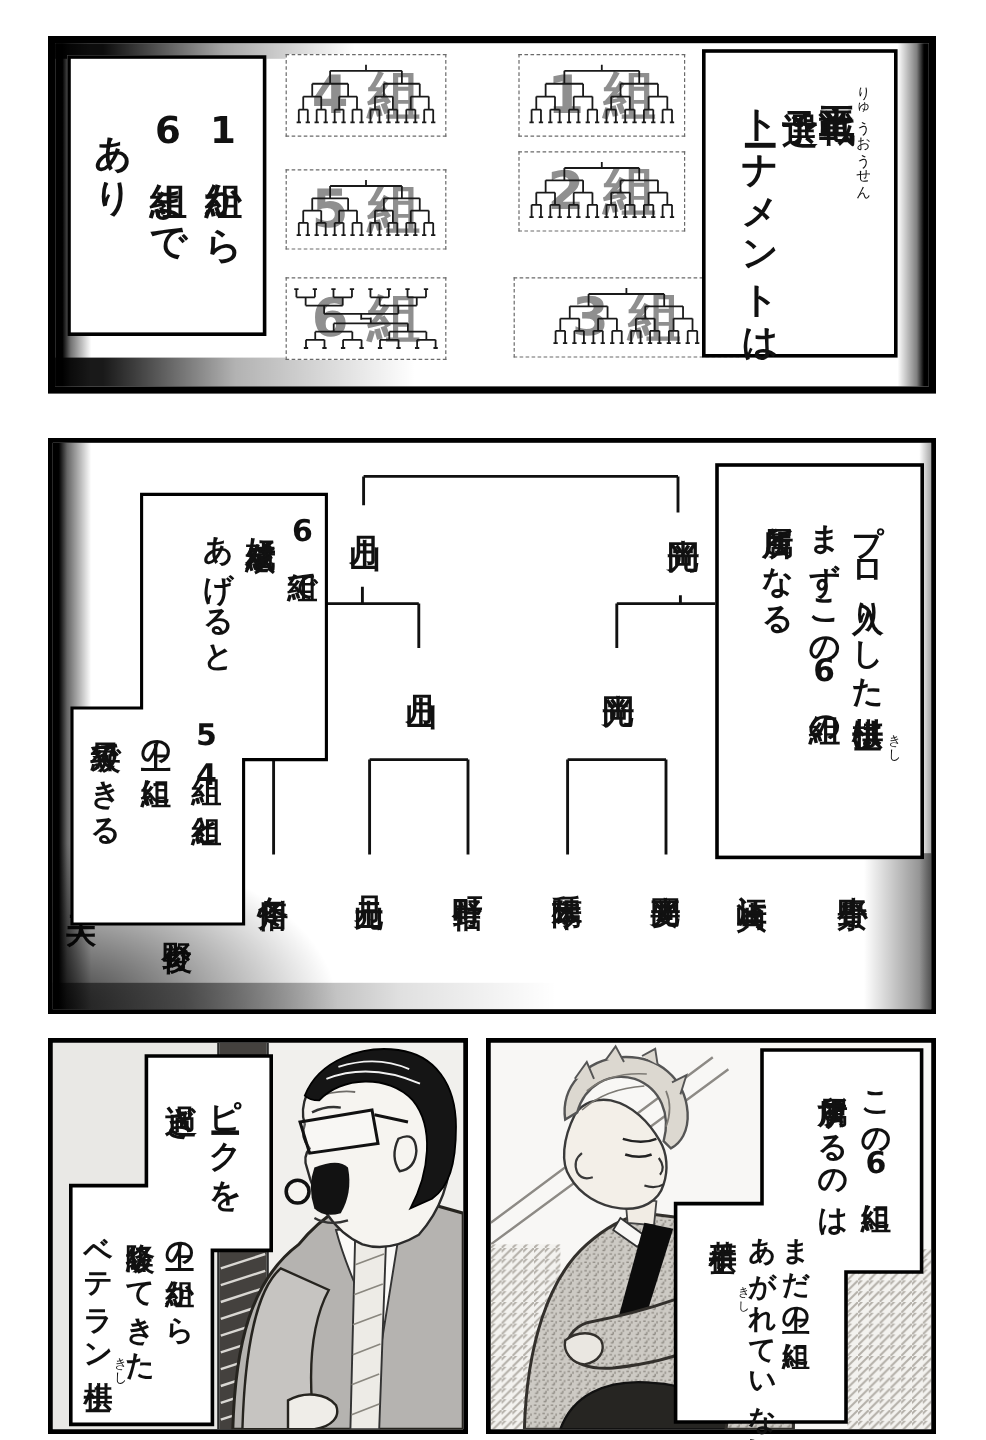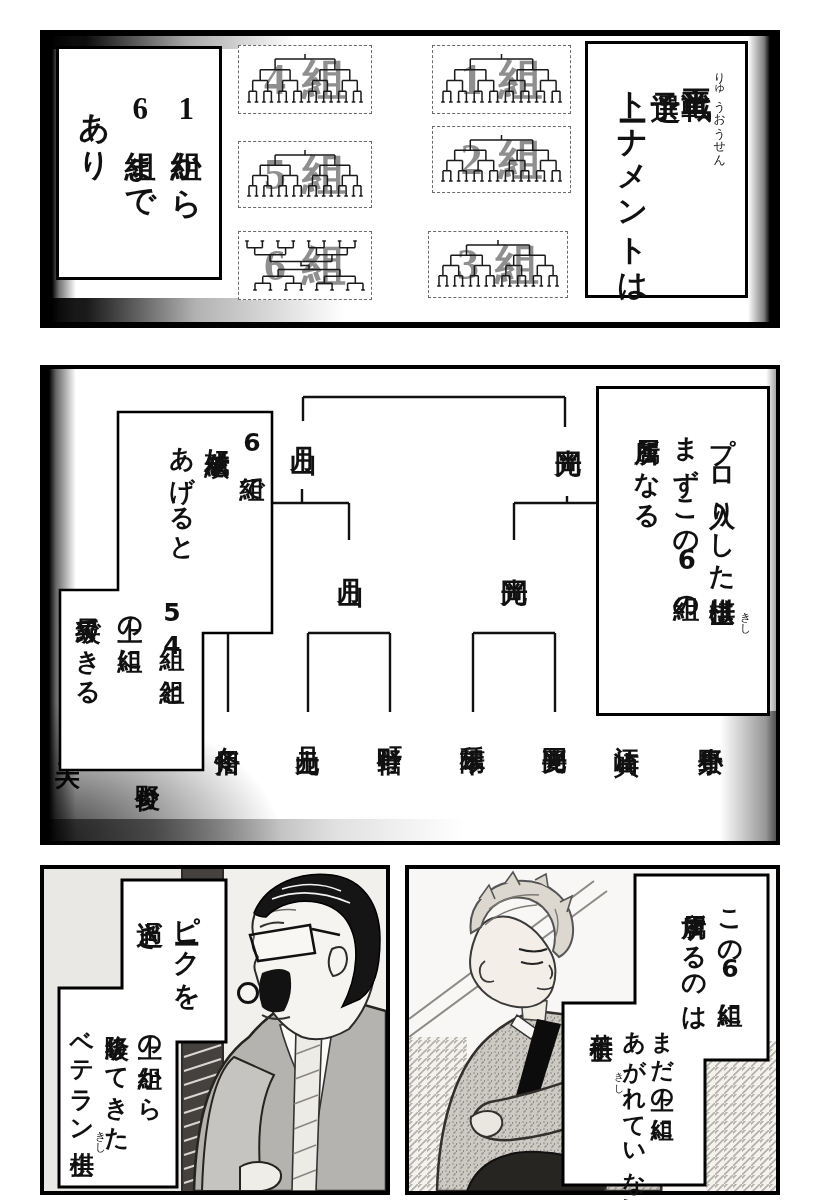--- a/index.html
+++ b/index.html
@@ -16,21 +16,21 @@
   .gbox svg{position:absolute;inset:0;width:100%;height:100%;}
   .cap{position:absolute;background:#fff;border:3px solid #000;box-sizing:content-box;}
   .grad{position:absolute;pointer-events:none;}
   svg{display:block;}
 </style>
 </head>
 <body>
 
 <div class="page">
 
-  <div class="panel" style="left:40px;top:30px;width:728px;height:286px;border-width:6px;font-family:Liberation Serif, serif;">
+  <div class="panel" style="left:40px;top:30px;width:728px;height:286px;border-width:6px;">
 
     <div class="grad" style="left:0;top:0;bottom:0;width:30px;background:linear-gradient(90deg,#000 0px,#000 6px,rgba(0,0,0,.55) 13px,rgba(0,0,0,0) 30px);"></div>
     <div class="grad" style="left:0;top:0;right:0;height:13px;background:linear-gradient(90deg,rgba(0,0,0,.95) 40px,rgba(0,0,0,.35) 140px,rgba(0,0,0,0) 250px);"></div>
     <div class="grad" style="right:0;top:0;bottom:0;width:26px;background:linear-gradient(270deg,#000 0 4px,rgba(0,0,0,.5) 10px,rgba(0,0,0,0) 26px);"></div>
     <div class="grad" style="left:0;bottom:0;right:0;height:24px;background:linear-gradient(90deg,rgba(0,0,0,.9) 0 40px,rgba(0,0,0,.3) 150px,rgba(0,0,0,0) 300px);"></div>
 
     <div class="gbox" style="left:192px;top:9px;width:132px;height:67px;">
       <div class="lbl">4組</div>
       <svg class="tree" viewBox="0 0 132 67">
           <path d="M8.2,56h3.6M10.0,56v-10.8M15.7,56h3.6M17.5,56v-10.8M23.1,56h3.6M24.9,56v-10.8M30.6,56h3.6M32.4,56v-10.8M38.1,56h3.6M39.9,56v-10.8M45.5,56h3.6M47.3,56v-10.8M53.0,56h3.6M54.8,56v-10.8M60.5,56h3.6M62.3,56v-10.8M67.9,56h3.6M69.7,56v-10.8M75.4,56h3.6M77.2,56v-10.8M82.9,56h3.6M84.7,56v-10.8M90.3,56h3.6M92.1,56v-10.8M97.8,56h3.6M99.6,56v-10.8M105.3,56h3.6M107.1,56v-10.8M112.7,56h3.6M114.5,56v-10.8M120.2,56h3.6M122.0,56v-10.8M10.0,45.3H17.5M13.7,45.3v-10.8M24.9,45.3H32.4M28.7,45.3v-10.8M39.9,45.3H47.3M43.6,45.3v-10.8M54.8,45.3H62.3M58.5,45.3v-10.8M69.7,45.3H77.2M73.5,45.3v-10.8M84.7,45.3H92.1M88.4,45.3v-10.8M99.6,45.3H107.1M103.3,45.3v-10.8M114.5,45.3H122.0M118.3,45.3v-10.8M13.7,34.5H28.7M21.2,34.5v-10.8M43.6,34.5H58.5M51.1,34.5v-10.8M73.5,34.5H88.4M80.9,34.5v-10.8M103.3,34.5H118.3M110.8,34.5v-10.8M21.2,23.8H51.1M36.1,23.8v-10.8M80.9,23.8H110.8M95.9,23.8v-10.8M36.1,13.0H95.9M66.0,13.0v-5" fill="none" stroke="#1a1a1a" stroke-width="1.5"></path>
@@ -53,21 +53,21 @@
       <svg class="tree" viewBox="0 0 137 65">
           <path d="M8.2,54h3.6M10.0,54v-10.3M16.0,54h3.6M17.8,54v-10.3M23.8,54h3.6M25.6,54v-10.3M31.6,54h3.6M33.4,54v-10.3M39.4,54h3.6M41.2,54v-10.3M47.2,54h3.6M49.0,54v-10.3M55.0,54h3.6M56.8,54v-10.3M62.8,54h3.6M64.6,54v-10.3M70.6,54h3.6M72.4,54v-10.3M78.4,54h3.6M80.2,54v-10.3M86.2,54h3.6M88.0,54v-10.3M94.0,54h3.6M95.8,54v-10.3M101.8,54h3.6M103.6,54v-10.3M109.6,54h3.6M111.4,54v-10.3M117.4,54h3.6M119.2,54v-10.3M125.2,54h3.6M127.0,54v-10.3M10.0,43.8H17.8M13.9,43.8v-10.3M25.6,43.8H33.4M29.5,43.8v-10.3M41.2,43.8H49.0M45.1,43.8v-10.3M56.8,43.8H64.6M60.7,43.8v-10.3M72.4,43.8H80.2M76.3,43.8v-10.3M88.0,43.8H95.8M91.9,43.8v-10.3M103.6,43.8H111.4M107.5,43.8v-10.3M119.2,43.8H127.0M123.1,43.8v-10.3M13.9,33.5H29.5M21.7,33.5v-10.3M45.1,33.5H60.7M52.9,33.5v-10.3M76.3,33.5H91.9M84.1,33.5v-10.3M107.5,33.5H123.1M115.3,33.5v-10.3M21.7,23.3H52.9M37.3,23.3v-10.3M84.1,23.3H115.3M99.7,23.3v-10.3M37.3,13.0H99.7M68.5,13.0v-5" fill="none" stroke="#1a1a1a" stroke-width="1.5"></path>
         </svg>
     </div>
     <div class="gbox" style="left:192px;top:195px;width:132px;height:67px;">
       <div class="lbl">6組</div>
       <svg class="tree" viewBox="0 0 132 67">
           <path d="M14.2,58h3.6M16.0,58v-6.8M29.6,58h3.6M31.4,58v-6.8M45.1,58h3.6M46.9,58v-6.8M60.5,58h3.6M62.3,58v-6.8M75.9,58h3.6M77.7,58v-6.8M91.3,58h3.6M93.1,58v-6.8M106.8,58h3.6M108.6,58v-6.8M122.2,58h3.6M124.0,58v-6.8M16.0,51.2H31.4M23.7,51.2v-6.8M46.9,51.2H62.3M54.6,51.2v-6.8M77.7,51.2H93.1M85.4,51.2v-6.8M108.6,51.2H124.0M116.3,51.2v-6.8M23.7,44.3H54.6M39.1,44.3v-6.8M85.4,44.3H116.3M100.9,44.3v-6.8M39.1,37.5H100.9M70.0,37.5v-5M6.2,9h3.6M8.0,9v6.8M21.6,9h3.6M23.4,9v6.8M37.1,9h3.6M38.9,9v6.8M52.5,9h3.6M54.3,9v6.8M67.9,9h3.6M69.7,9v6.8M83.3,9h3.6M85.1,9v6.8M98.8,9h3.6M100.6,9v6.8M114.2,9h3.6M116.0,9v6.8M8.0,15.8H23.4M15.7,15.8v6.8M38.9,15.8H54.3M46.6,15.8v6.8M69.7,15.8H85.1M77.4,15.8v6.8M100.6,15.8H116.0M108.3,15.8v6.8M15.7,22.7H46.6M31.1,22.7v6.8M77.4,22.7H108.3M92.9,22.7v6.8M31.1,29.5H92.9M62.0,29.5v5M62.0,33.5H70.0" fill="none" stroke="#1a1a1a" stroke-width="1.5"></path>
         </svg>
     </div>
-    <div class="gbox" style="left:382px;top:195px;width:138px;height:65px;">
+    <div class="gbox" style="left:382px;top:195px;width:138px;height:65px;padding-left:48px;">
       <div class="lbl">3組</div>
       <svg class="tree" viewBox="0 0 138 65">
           <path d="M8.2,54h3.6M10.0,54v-10.3M16.1,54h3.6M17.9,54v-10.3M23.9,54h3.6M25.7,54v-10.3M31.8,54h3.6M33.6,54v-10.3M39.7,54h3.6M41.5,54v-10.3M47.5,54h3.6M49.3,54v-10.3M55.4,54h3.6M57.2,54v-10.3M63.3,54h3.6M65.1,54v-10.3M71.1,54h3.6M72.9,54v-10.3M79.0,54h3.6M80.8,54v-10.3M86.9,54h3.6M88.7,54v-10.3M94.7,54h3.6M96.5,54v-10.3M102.6,54h3.6M104.4,54v-10.3M110.5,54h3.6M112.3,54v-10.3M118.3,54h3.6M120.1,54v-10.3M126.2,54h3.6M128.0,54v-10.3M10.0,43.8H17.9M13.9,43.8v-10.3M25.7,43.8H33.6M29.7,43.8v-10.3M41.5,43.8H49.3M45.4,43.8v-10.3M57.2,43.8H65.1M61.1,43.8v-10.3M72.9,43.8H80.8M76.9,43.8v-10.3M88.7,43.8H96.5M92.6,43.8v-10.3M104.4,43.8H112.3M108.3,43.8v-10.3M120.1,43.8H128.0M124.1,43.8v-10.3M13.9,33.5H29.7M21.8,33.5v-10.3M45.4,33.5H61.1M53.3,33.5v-10.3M76.9,33.5H92.6M84.7,33.5v-10.3M108.3,33.5H124.1M116.2,33.5v-10.3M21.8,23.3H53.3M37.5,23.3v-10.3M84.7,23.3H116.2M100.5,23.3v-10.3M37.5,13.0H100.5M69.0,13.0v-5" fill="none" stroke="#1a1a1a" stroke-width="1.5"></path>
         </svg>
     </div>
 
     <div class="cap" style="left:539px;top:5px;width:157px;height:251px;">
       <div class="v" style="left:92px;top:19px;font-size:30px;">竜王戦</div>
       <div class="v furi" style="left:125px;top:20px;font-size:12px;">りゅうおうせん</div>
       <div class="v" style="left:61px;top:24px;font-size:30px;">予選</div>

